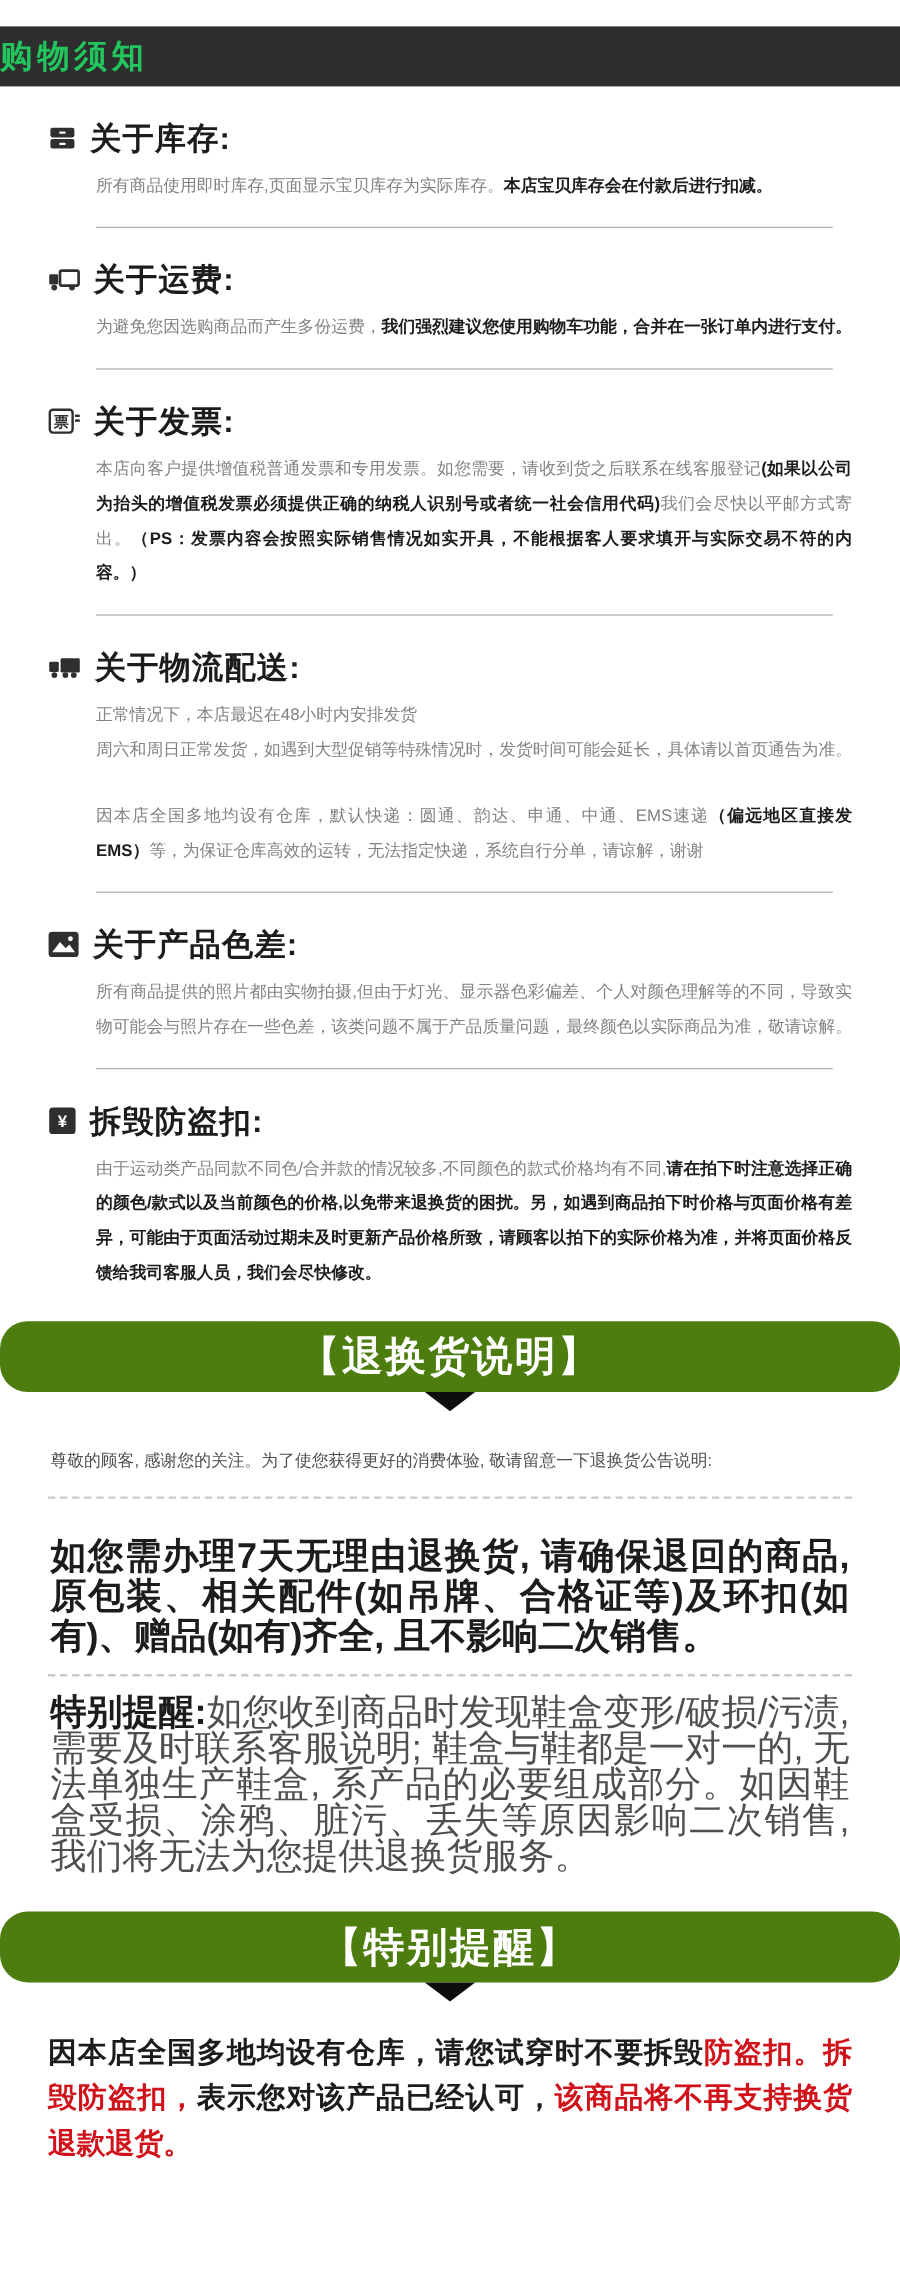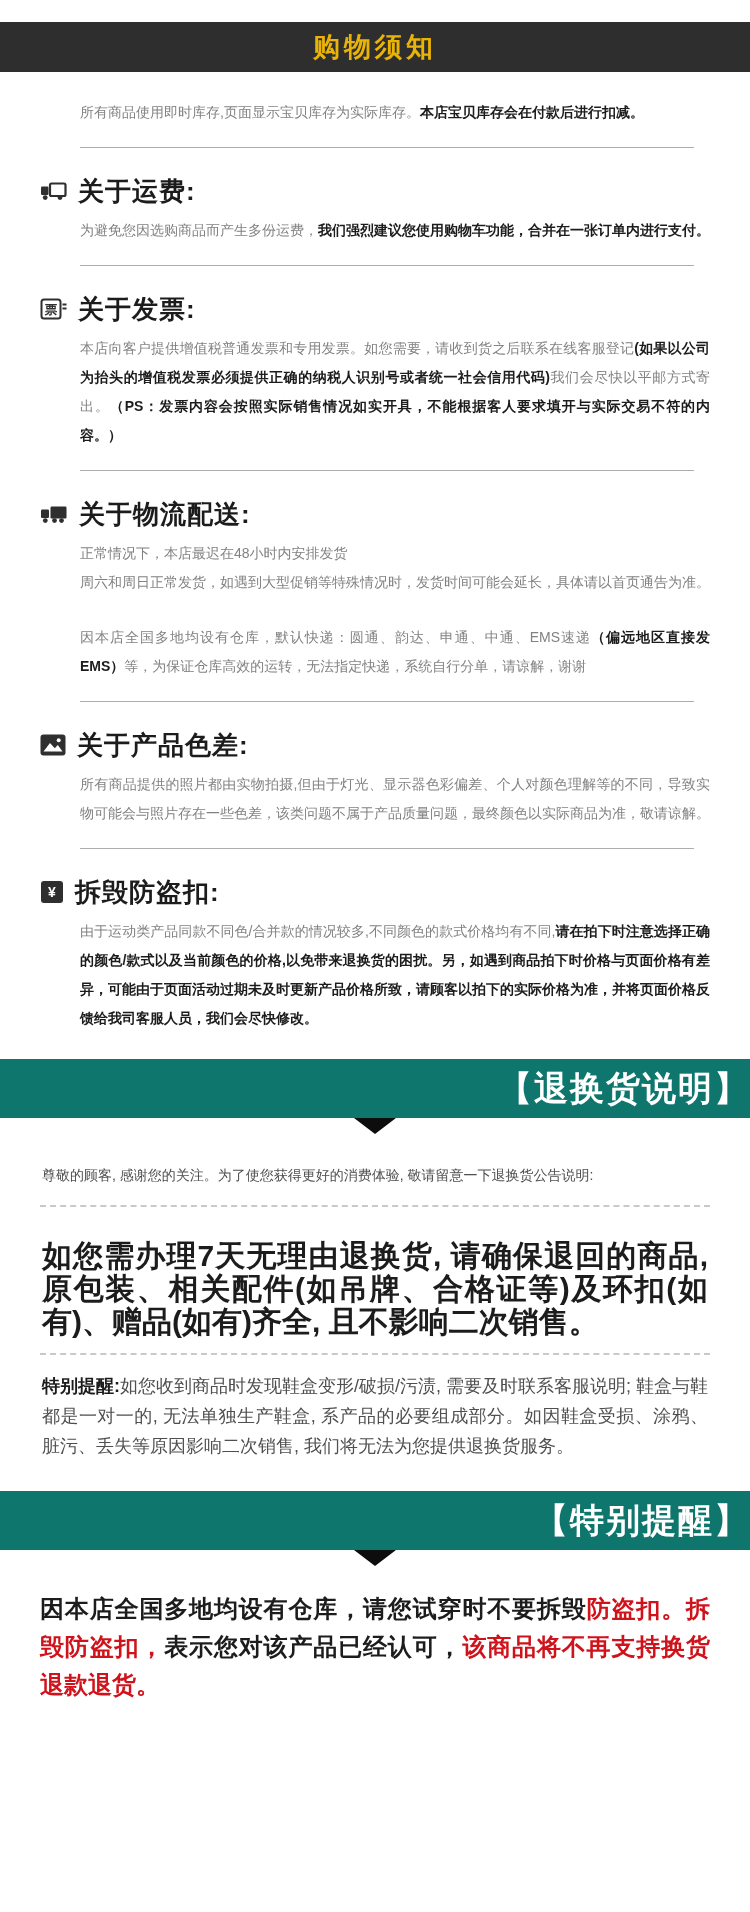--- a/index.html
+++ b/index.html
@@ -4,70 +4,81 @@
 <style>
   html,body{margin:0;padding:0;background:#ffffff;}
   .page{
     width:750px;height:1912px;overflow:hidden;background:#ffffff;
     font-family:"Liberation Sans","DejaVu Sans",sans-serif;
     display:flex;flex-direction:column;
   }
   
   .header-bar{
     margin-top:22px;height:50px;background:#2e2e2e;
-    display:flex;align-items:center;justify-content:center;
-    color:#eab308;font-size:27px;font-weight:bold;letter-spacing:4px;
+    display:flex;align-items:center;justify-content:flex-start;
+    color:#22c55e;font-size:27px;font-weight:bold;letter-spacing:4px;
   }
   
   .sections{padding:0 40px;}
   .sec{margin-top:26px;}
   .sec-head{display:flex;align-items:center;gap:11px;}
   .sec-title{font-size:26px;font-weight:bold;color:#1c1c1c;line-height:34px;letter-spacing:1px;}
   .sec-icon{flex:0 0 auto;display:flex;align-items:center;}
   .sec-body{margin:8px 0 0 40px;font-size:14px;line-height:29px;text-align:justify;}
   .sec-body p{margin:0;}
   .sec-body p.para-gap{margin-top:26px;}
   .divider{border:0;border-top:1px solid #adadad;margin:20px 16px 0 40px;}
   
   .sg-gray{color:#828282;}
   .sg-bold{color:#1c1c1c;font-weight:bold;}
   .sg-normal{color:#4f4f4f;}
   .sg-red{color:#d0121b;font-weight:bold;}
   
   .banner{
-    height:59px;background:#0f766e;display:flex;align-items:center;justify-content:flex-end;
-    color:#ffffff;font-size:34px;font-weight:bold;letter-spacing:2px;
+    height:59px;background:#4d7c0f;display:flex;align-items:center;justify-content:center;
+    color:#ffffff;font-size:34px;font-weight:bold;letter-spacing:2px;border-radius:23px;
   }
   .banner-tri{
     width:0;height:0;margin:0 auto;
     border-left:21px solid transparent;border-right:21px solid transparent;
     border-top:16px solid #0d0d0d;
   }
   .banner1{margin-top:26px;}
   
   .rp-intro{margin:26px 42px 0;font-size:14px;line-height:30px;text-align:justify;}
   .dash{border:0;border-top:2px dashed #c9c9c9;margin:15px 40px 0;}
   .rp-rule{margin:32px 42px 0;font-size:30px;line-height:33px;text-align:justify;}
-  .rp-special{margin:16px 42px 0;font-size:18px;line-height:30px;text-align:justify;}
+  .rp-special{margin:16px 42px 0;font-size:30px;line-height:30px;text-align:justify;}
   
   .banner2{margin-top:30px;}
   .sr-warning{margin:24px 40px 0;font-size:24px;line-height:38px;text-align:justify;}
 </style>
 </head>
 <body>
 
 <div class="page">
 
   <div class="header-bar">
     <span>购物须知</span>
   </div>
 
   <div class="sections">
 
     <div class="sec">
+      <div class="sec-head">
+        <span class="sec-icon">
+          <svg width="24" height="24" viewBox="0 0 24 24">
+              <rect x="2" y="3.5" width="20" height="8" rx="1.8" fill="#2f2f2f"></rect>
+              <rect x="2" y="12.8" width="20" height="8" rx="1.8" fill="#2f2f2f"></rect>
+              <rect x="9.3" y="6.6" width="5.4" height="1.9" rx="0.9" fill="#ffffff"></rect>
+              <rect x="9.3" y="15.9" width="5.4" height="1.9" rx="0.9" fill="#ffffff"></rect>
+            </svg>
+        </span>
+        <span class="sec-title">关于库存:</span>
+      </div>
       <div class="sec-body">
         <p><span class="sg-gray">所有商品使用即时库存,页面显示宝贝库存为实际库存。</span><span class="sg-bold">本店宝贝库存会在付款后进行扣减。</span></p>
       </div>
       <hr class="divider">
     </div>
 
     <div class="sec">
       <div class="sec-head">
         <span class="sec-icon">
           <svg width="27" height="24" viewBox="0 0 27 24">

